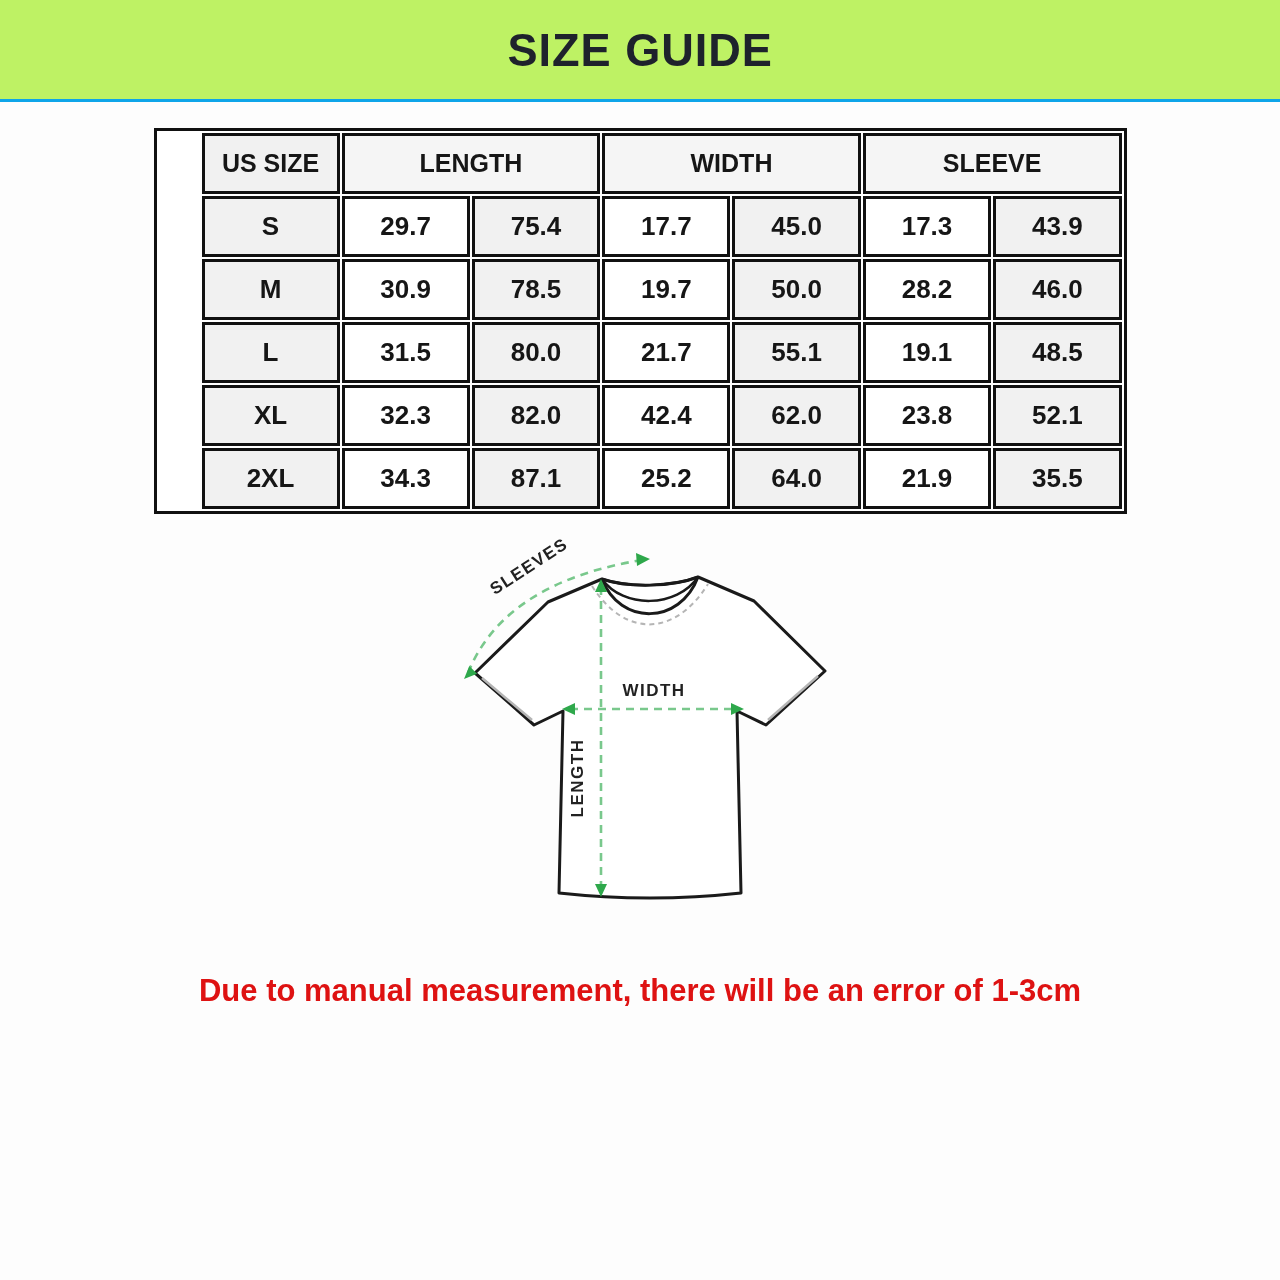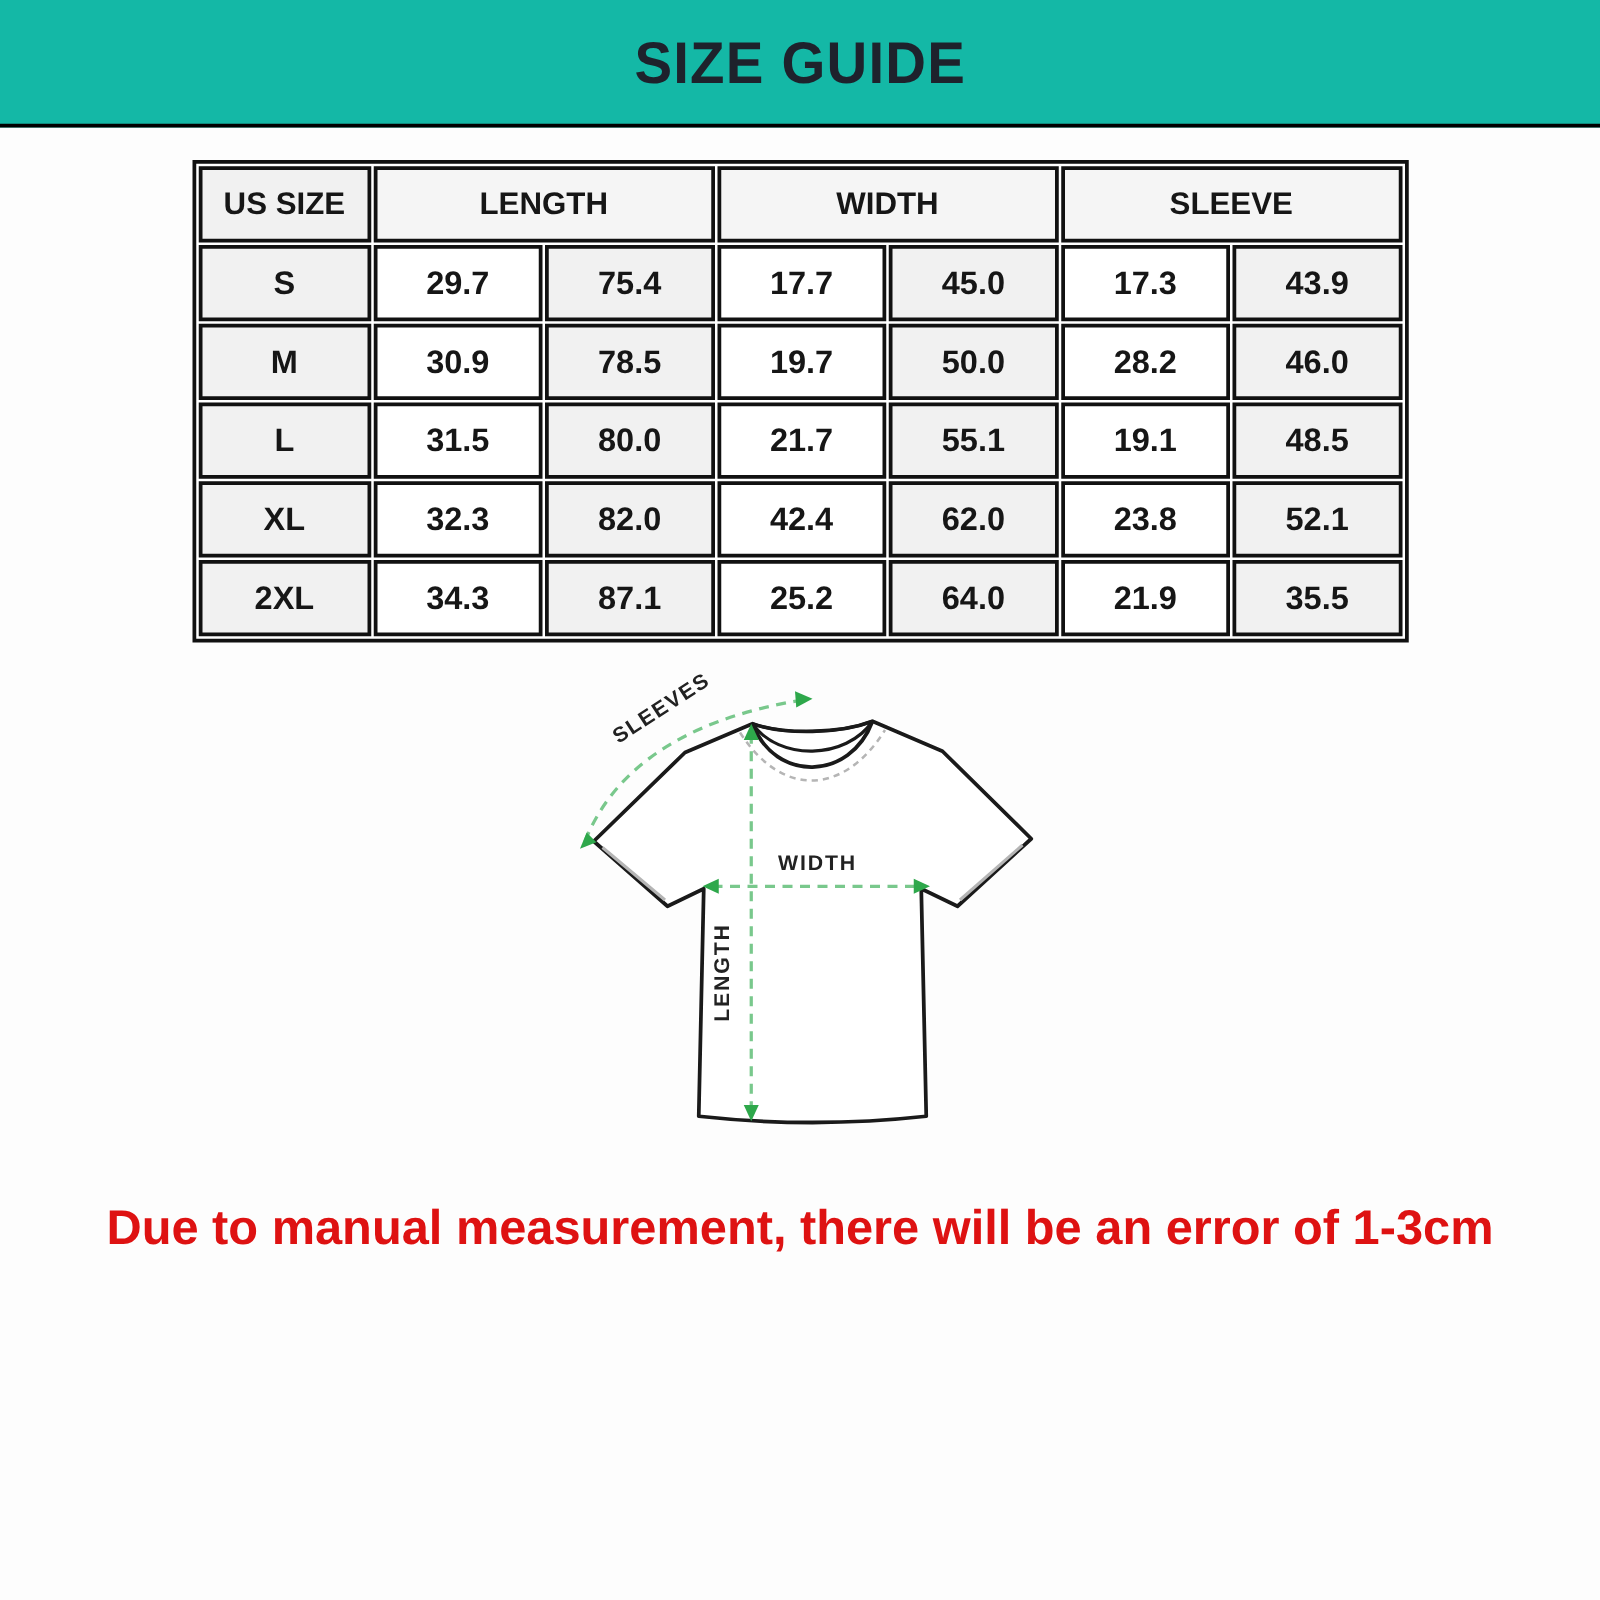--- a/index.html
+++ b/index.html
@@ -3,33 +3,33 @@
 <meta charset="utf-8">
 <style>
   html,body{margin:0;padding:0;}
   body{
     width:1280px;height:1280px;overflow:hidden;background:#fdfdfd;
     font-family:"Liberation Sans","DejaVu Sans",sans-serif;
     -webkit-font-smoothing:antialiased;
   }
   
   .banner{
-    height:99px;background:#14b8a6;border-bottom:3px solid #000000;
+    height:99px;background:#bef264;border-bottom:3px solid #0ea5e9;
     display:flex;align-items:center;justify-content:center;text-align:center;
   }
   .banner h1{
     margin:0;font-size:47px;font-weight:bold;color:#1e222c;
     letter-spacing:1px;transform:scaleX(.96);
   }
   
   .table-wrap{width:973px;margin:26px auto 0;}
   table.size-table{
     width:100%;table-layout:fixed;
     border-collapse:separate;border-spacing:2px;
-    border:3px solid #111;background:#fff;
+    border:3px solid #111;background:#fff;padding-left:43px;
   }
   .size-table th,.size-table td{
     border:3px solid #111;height:55px;padding:0;
     text-align:center;vertical-align:middle;
     font-size:26px;font-weight:bold;color:#161616;
   }
   .size-table col.c-size{width:138px;}
   
   .size-table tr.group-row th{background:#f5f5f5;font-size:25px;}
   .size-table tr.group-row th:first-child{background:#f1f1f1;}
@@ -37,22 +37,22 @@
   .size-table tr.unit-row th:nth-child(odd),
   .size-table tbody td:nth-child(odd){background:#f1f1f1;}
   .size-table tr.unit-row th:nth-child(even),
   .size-table tbody td:nth-child(even){background:#ffffff;}
   
   .shirt-wrap{width:460px;margin:11px auto 0;}
   .shirt-wrap svg{display:block;}
   .measure-label{font-size:17px;font-weight:bold;fill:#222;letter-spacing:1.5px;}
   
   .note{
-    margin-top:12px;text-align:center;
-    font-size:39px;font-weight:bold;color:#de1212;
+    margin-top:24px;text-align:center;
+    font-size:31px;font-weight:bold;color:#de1212;
   }
 </style>
 </head>
 <body>
 
 <header class="banner">
   <h1>SIZE GUIDE</h1>
 </header>
 
 <div class="table-wrap">

